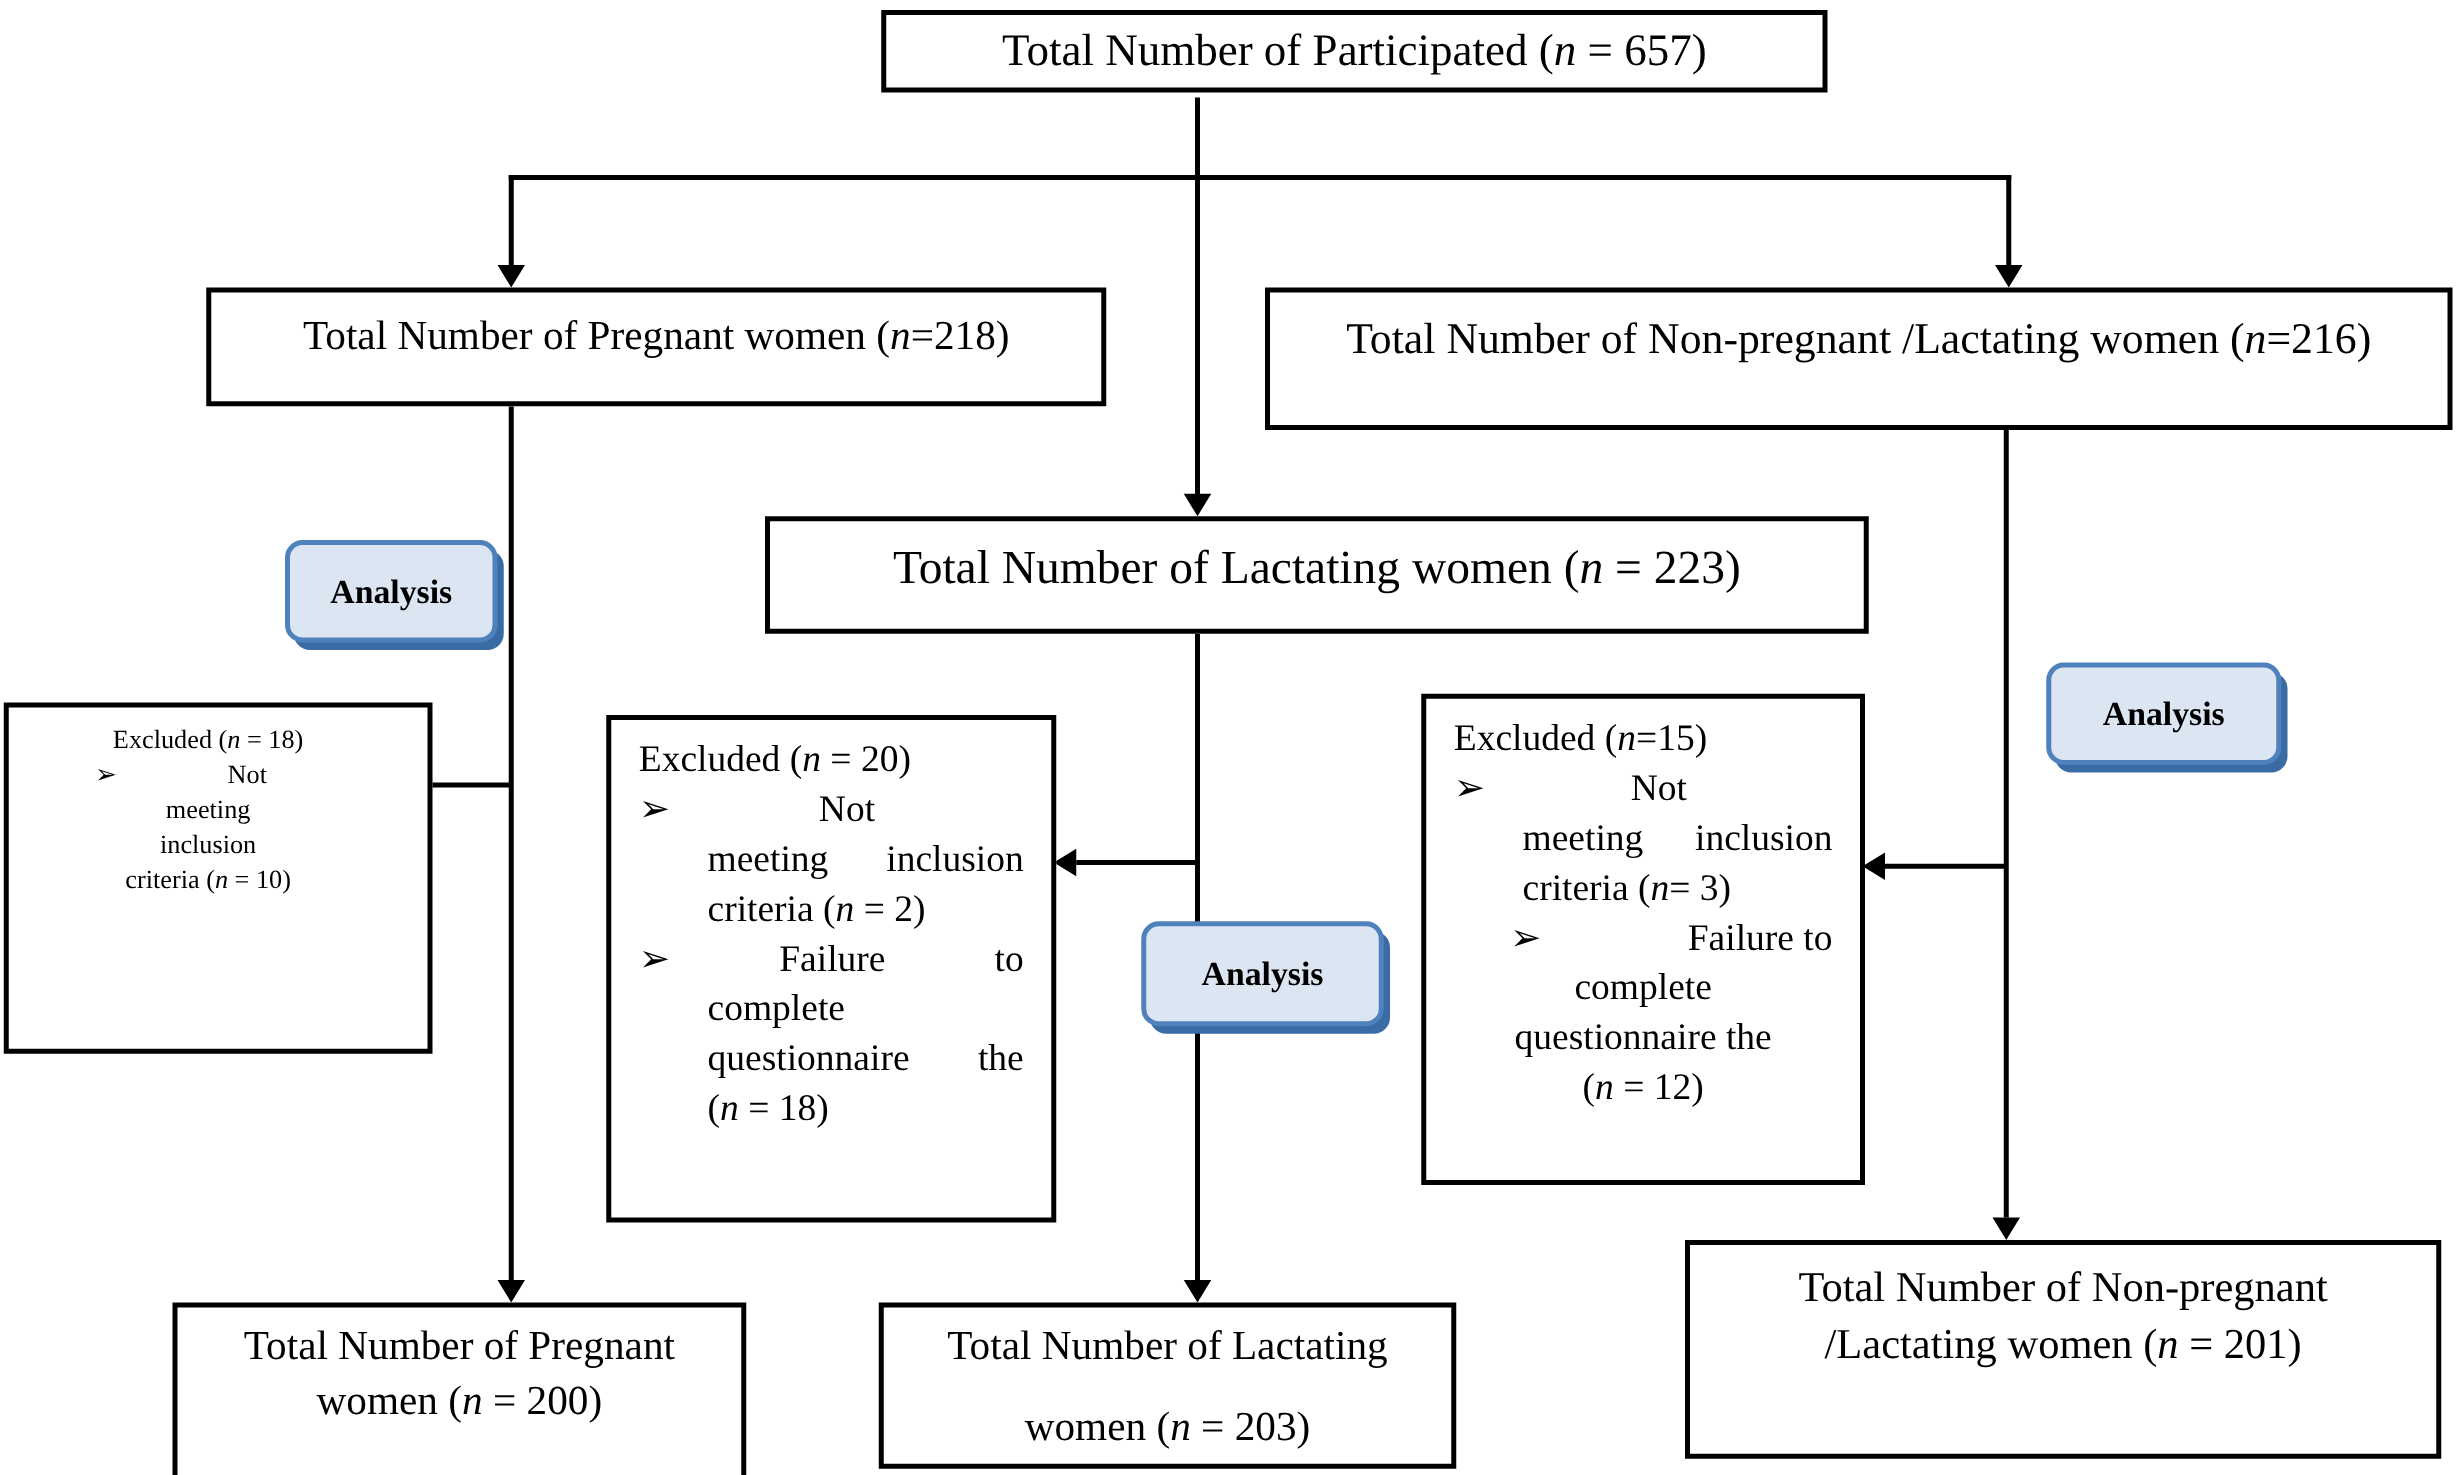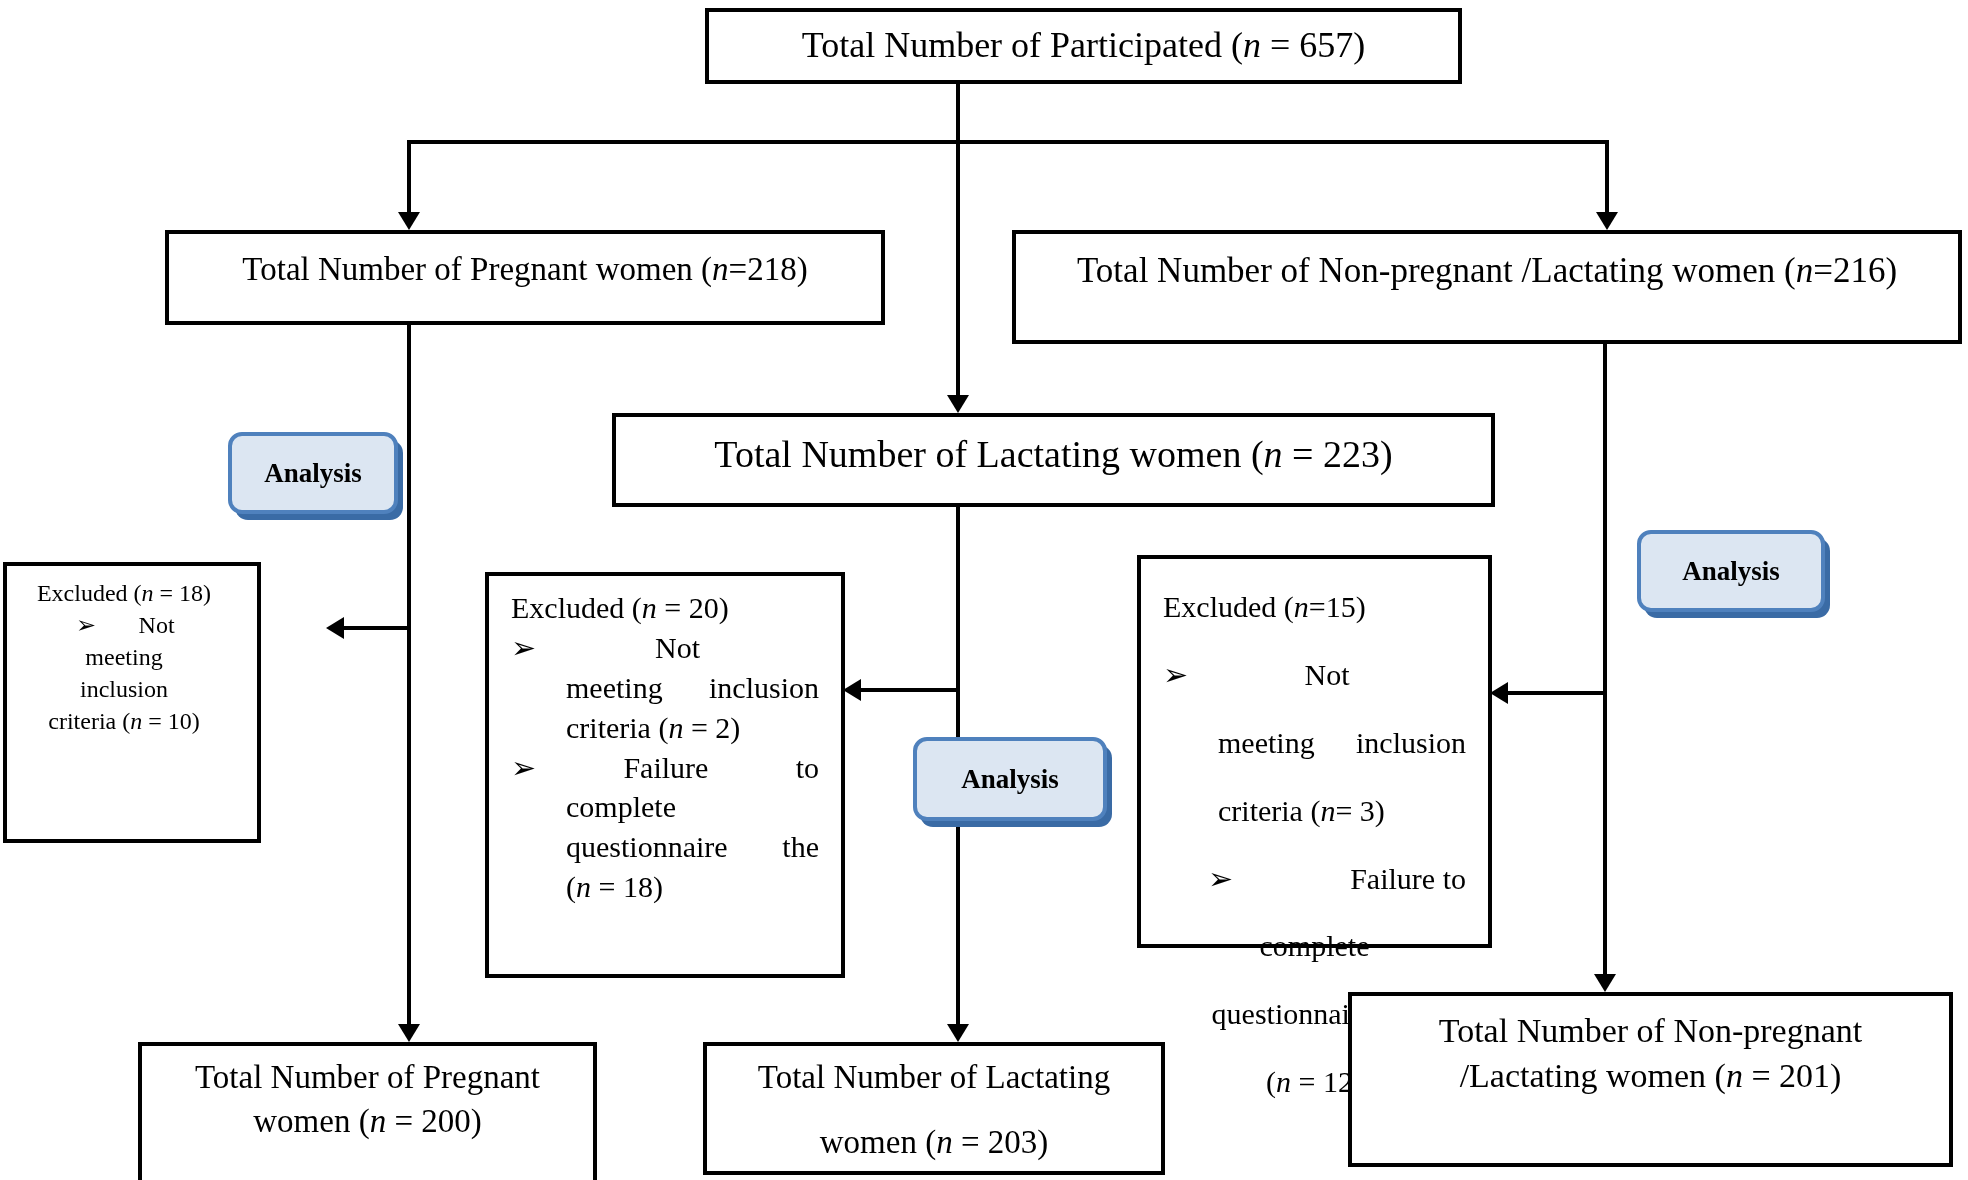--- a/index.html
+++ b/index.html
@@ -61,37 +61,37 @@
 <div class="ln" style="left:956px;top:507px;width:4px;height:517px;"></div>
 <div class="ah-down" style="left:947px;top:1024px;"></div>
 <div class="ln" style="left:861px;top:688px;width:97px;height:4px;"></div>
 <div class="ah-left" style="left:843px;top:679px;"></div>
 
 <div class="ln" style="left:1603px;top:325px;width:4px;height:649px;"></div>
 <div class="ah-down" style="left:1594px;top:974px;"></div>
 <div class="ln" style="left:1508px;top:691px;width:97px;height:4px;"></div>
 <div class="ah-left" style="left:1490px;top:682px;"></div>
 
-<div class="box" style="left:705px;top:8px;width:757px;height:76px;font-size:36px;">
+<div class="box" style="left:705px;top:8px;width:757px;height:66px;font-size:36px;">
     <div class="tl c">Total Number of Participated (<i>n</i> = 657)</div>
   </div>
 
 <div class="box top-align" style="left:165px;top:230px;width:720px;height:95px;font-size:33px;padding-top:14px;">
     <div class="tl c">Total Number of Pregnant women (<i>n</i>=218)</div>
   </div>
 
 <div class="box top-align" style="left:1012px;top:230px;width:950px;height:114px;font-size:35px;padding-top:14px;">
     <div class="tl c">Total Number of Non-pregnant /Lactating women (<i>n</i>=216)</div>
   </div>
 
 <div class="box top-align" style="left:612px;top:413px;width:883px;height:94px;font-size:38px;padding-top:12px;">
     <div class="tl c">Total Number of Lactating women (<i>n</i> = 223)</div>
   </div>
 
-<div class="box top-align" style="left:3px;top:562px;width:258px;height:281px;font-size:24px;padding-top:12px;padding-left:24px;padding-right:40px;">
+<div class="box top-align" style="left:3px;top:562px;width:343px;height:281px;font-size:21px;padding-top:12px;padding-left:24px;padding-right:40px;">
     <div class="tl c">Excluded (<i>n</i> = 18)</div>
     <div class="tl spread ind2">
       <span>➢</span>
       <span>Not</span>
       <span></span>
     </div>
     <div class="tl c">meeting</div>
     <div class="tl c">inclusion</div>
     <div class="tl c">criteria (<i>n</i> = 10)</div>
   </div>
@@ -114,21 +114,21 @@
       <span>to</span>
     </div>
     <div class="tl l ind1">complete</div>
     <div class="tl spread ind1">
       <span>questionnaire</span>
       <span>the</span>
     </div>
     <div class="tl l ind1">(<i>n</i> = 18)</div>
   </div>
 
-<div class="box top-align" style="left:1137px;top:555px;width:355px;height:393px;font-size:30px;padding-top:28px;gap:28px;">
+<div class="box top-align" style="left:1137px;top:555px;width:355px;height:393px;font-size:30px;padding-top:12px;">
     <div class="tl l">Excluded (<i>n</i>=15)</div>
     <div class="tl spread">
       <span>➢</span>
       <span>Not</span>
       <span></span>
     </div>
     <div class="tl spread ind1">
       <span>meeting</span>
       <span>inclusion</span>
     </div>

